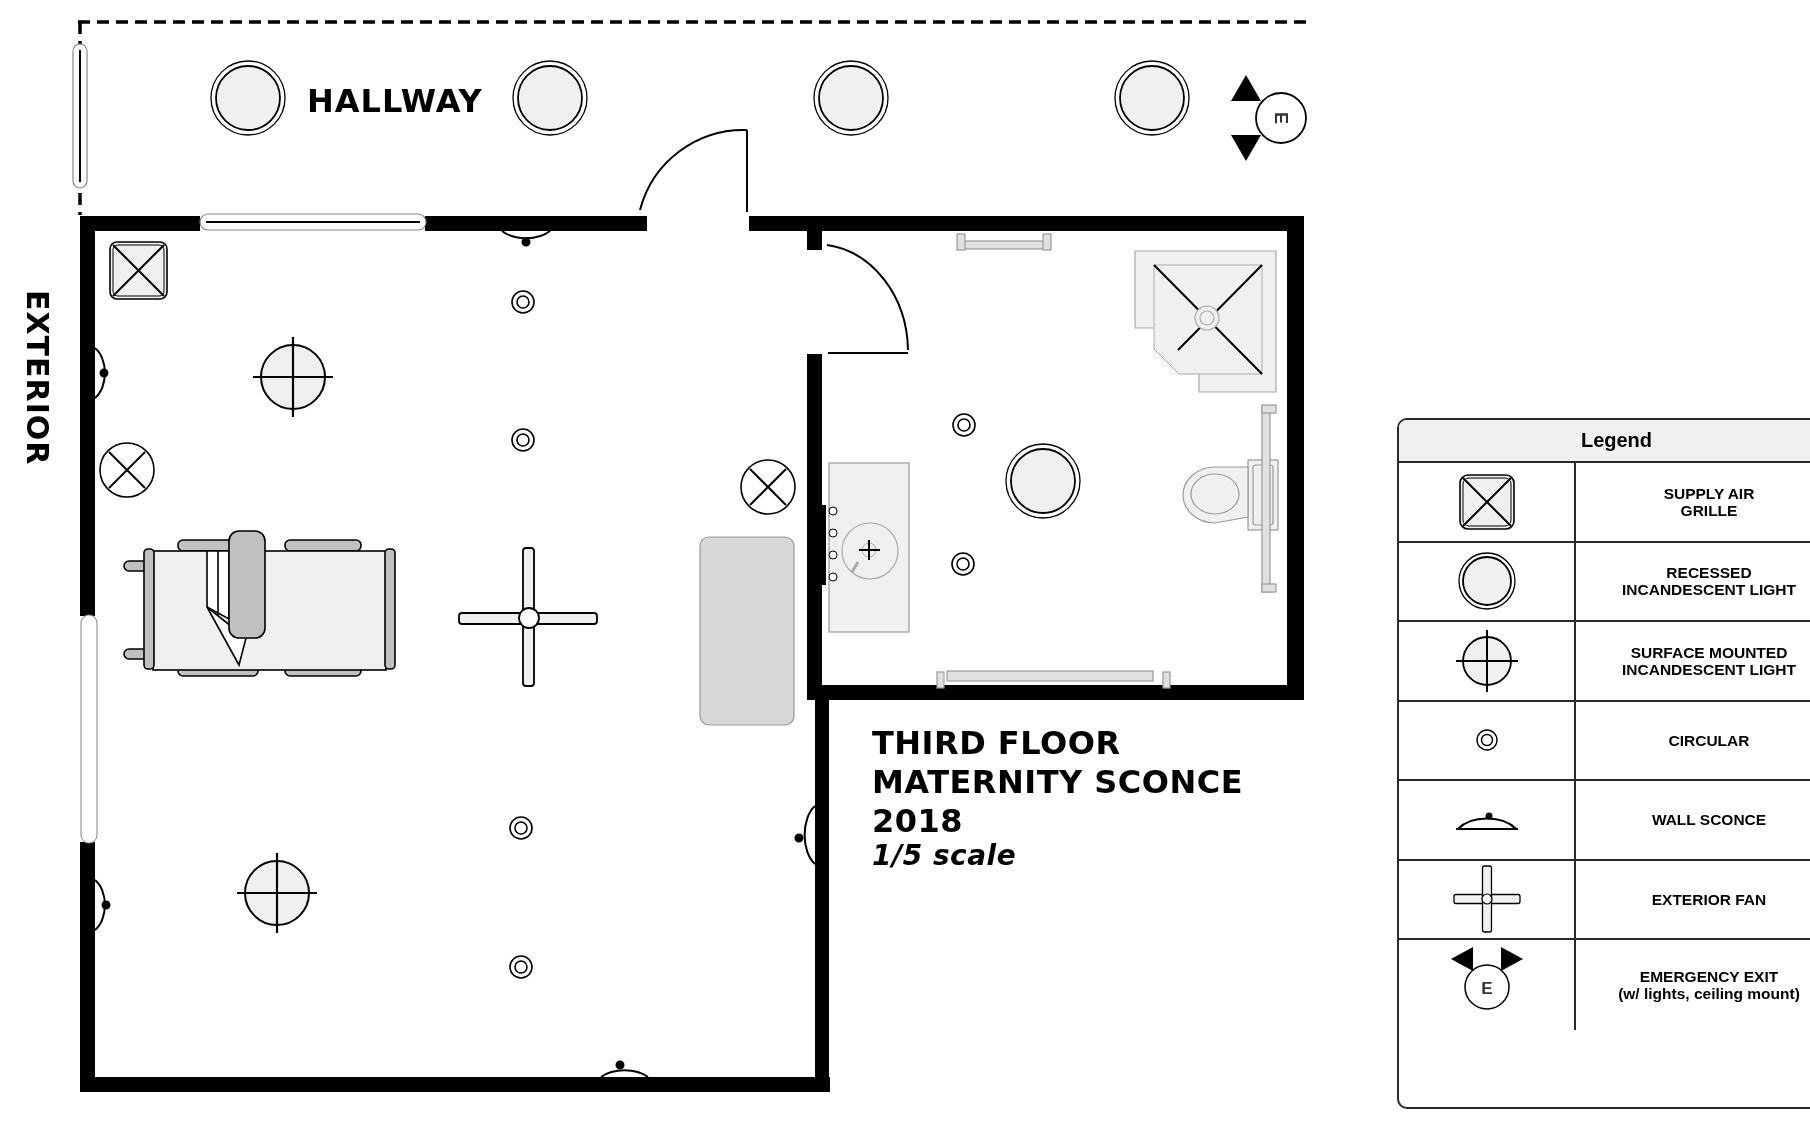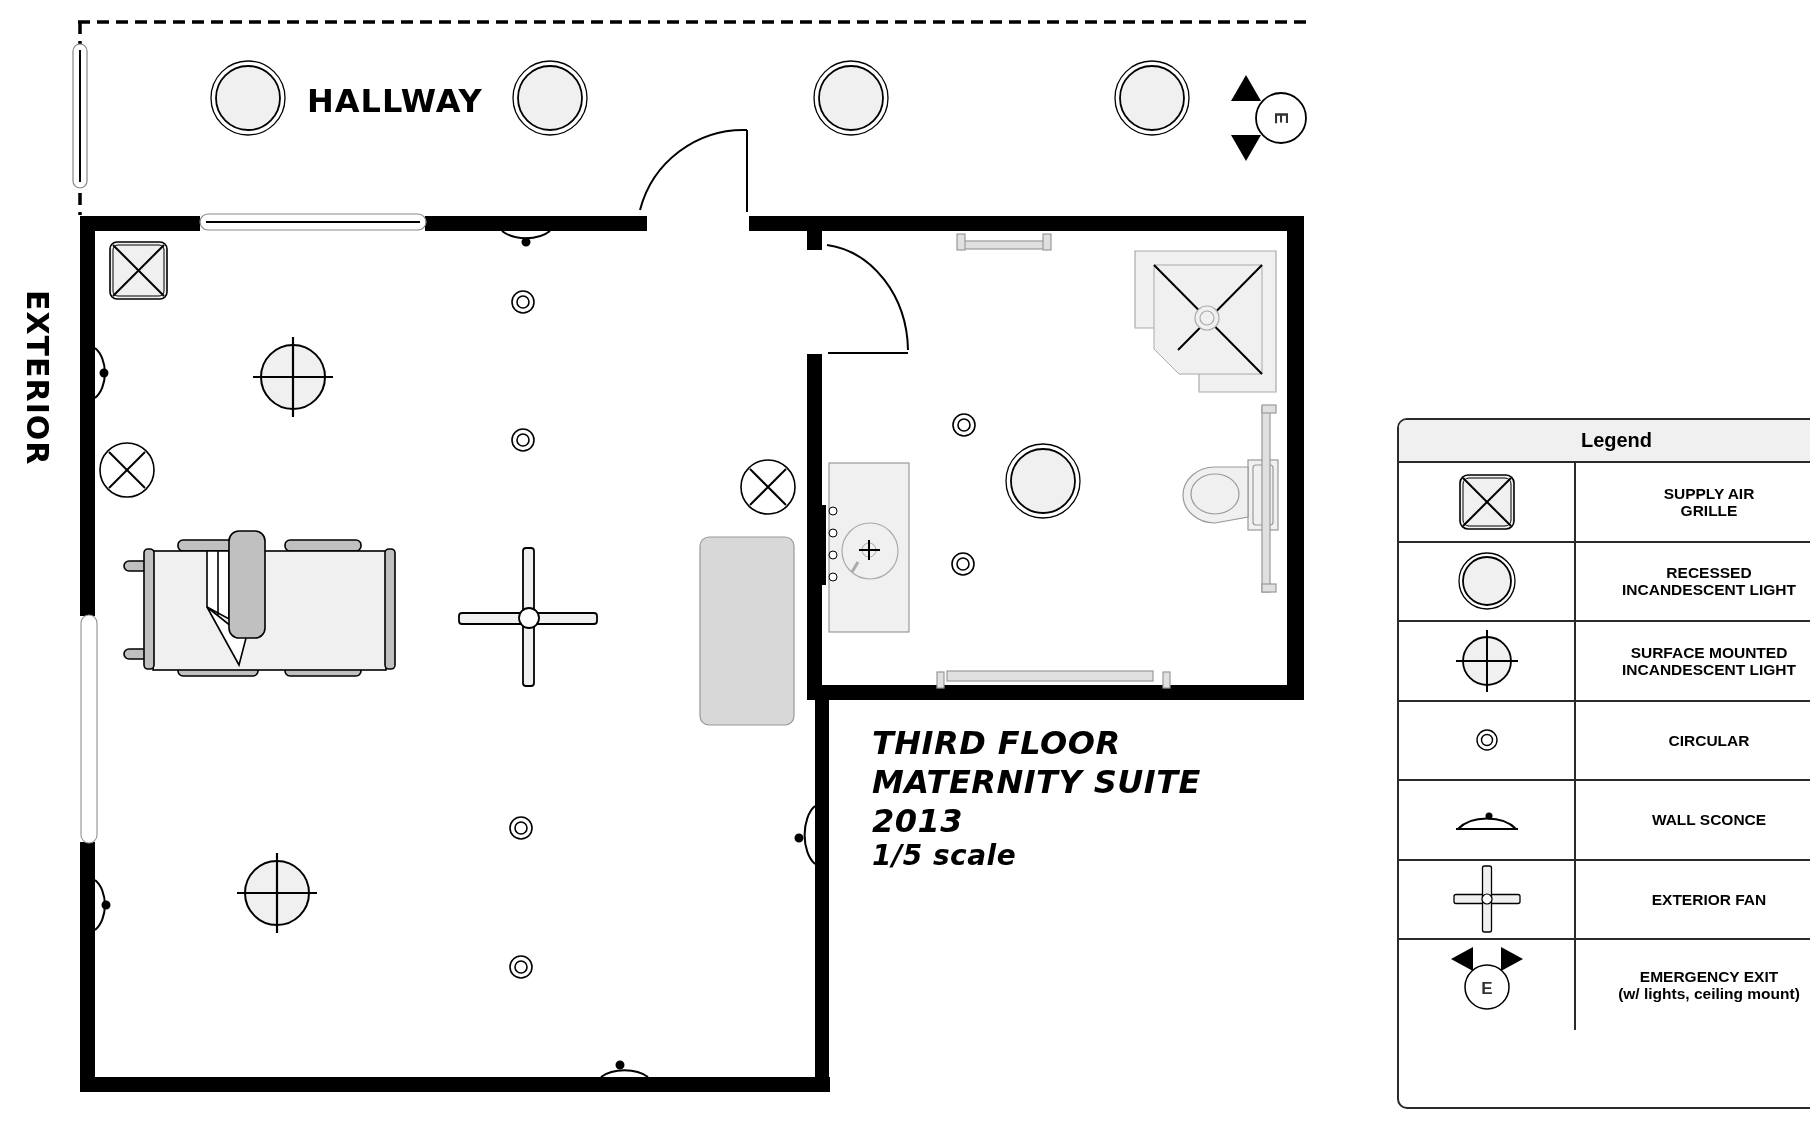--- a/index.html
+++ b/index.html
@@ -1,21 +1,21 @@
 <!DOCTYPE html>
 <html><head>
   <meta charset="utf-8">
   <style>
     html, body { margin: 0; padding: 0; background: #ffffff; }
     body { width: 1810px; height: 1134px; position: relative; overflow: hidden; font-family: "Liberation Sans", sans-serif; }
     svg.plan { position: absolute; left: 0; top: 0; }
     .lbl-hall { font-family: "DejaVu Sans", sans-serif; font-weight: bold; font-size: 32px; fill: #000; letter-spacing: 1px; }
     .lbl-ext  { font-family: "DejaVu Sans", sans-serif; font-weight: bold; font-size: 30px; fill: #000; letter-spacing: 1px; }
     .title    { position: absolute; left: 872px; top: 724px; font-family: "DejaVu Sans", sans-serif; font-weight: bold; color: #000; }
-    .title div { font-size: 32px; line-height: 39px; letter-spacing: 0.5px; font-style: italic; }
+    .title div { font-size: 32px; line-height: 39px; letter-spacing: 0.5px; }
     .title .scale { font-style: italic; font-size: 28px; line-height: 30px; }
     .legend { position: absolute; left: 1397px; top: 418px; width: 439px; height: 691px; border: 2px solid #2a2a2a; border-radius: 10px; box-sizing: border-box; overflow: hidden; background: #fff; }
     .legend-head { height: 43px; background: #f0f0f0; border-bottom: 2px solid #2a2a2a; display: flex; align-items: center; justify-content: center; font-weight: bold; font-size: 20px; color: #000; box-sizing: border-box; }
     .legend-row { display: flex; height: 79.5px; border-bottom: 2px solid #2a2a2a; box-sizing: border-box; }
     .legend-row:last-child { border-bottom: none; height: 90px; }
     .legend-sym { width: 177px; border-right: 2px solid #2a2a2a; display: flex; align-items: center; justify-content: center; box-sizing: border-box; }
     .legend-txt { flex: 1; display: flex; align-items: center; justify-content: center; text-align: center; font-weight: bold; font-size: 15.5px; line-height: 17px; color: #000; white-space: pre-line; padding-left: 8px; }
   </style>
 </head>
 <body>
@@ -211,22 +211,22 @@
   <use href="#rlight" x="1043" y="481"></use>
   <g fill="#e0e0e0" stroke="#999" stroke-width="1.2">
     <rect x="947" y="671" width="206" height="10"></rect>
     <rect x="937" y="672" width="7" height="16"></rect>
     <rect x="1163" y="672" width="7" height="16"></rect>
   </g>
 </svg>
 
 <div class="title">
   <div>THIRD FLOOR</div>
-  <div>MATERNITY SUITE</div>
-  <div>2013</div>
+  <div>MATERNITY SCONCE</div>
+  <div>2018</div>
   <div class="scale">1/5 scale</div>
 </div>
 
 <div class="legend">
   <div class="legend-head">Legend</div>
 
   <div class="legend-row">
     <div class="legend-sym">
       <svg width="60" height="60" viewBox="0 0 60 60">
         <rect x="3" y="3" width="54" height="54" rx="8" fill="#f0f0f0" stroke="#000" stroke-width="1.6"></rect>

